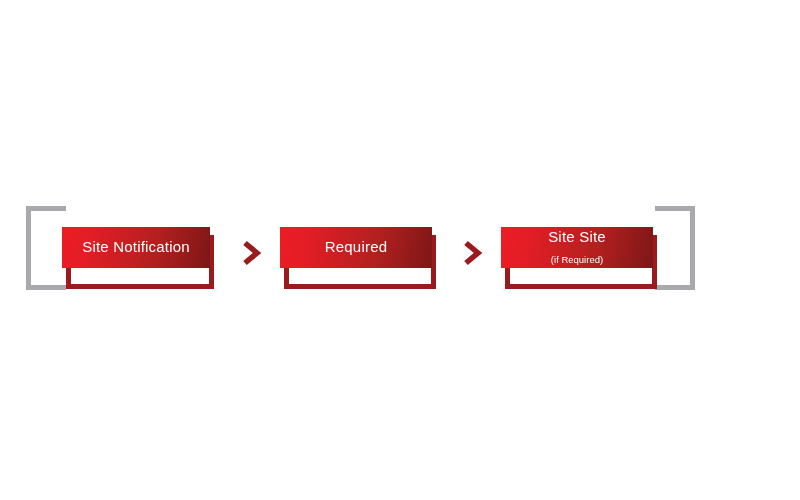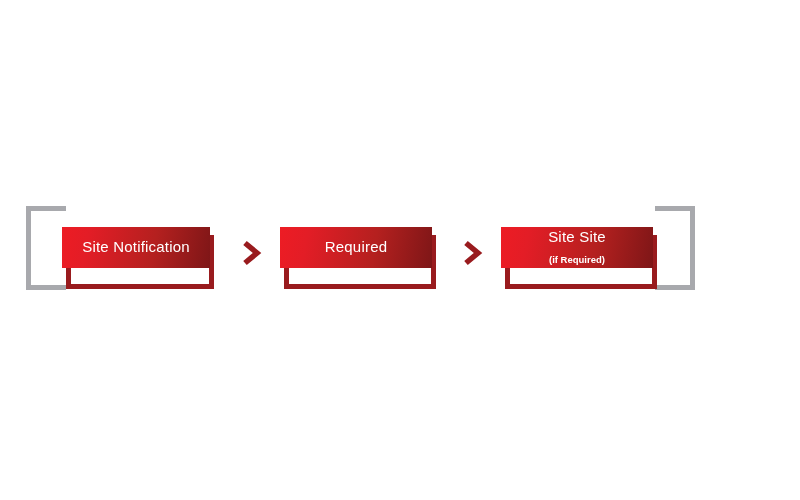--- a/index.html
+++ b/index.html
@@ -125,21 +125,21 @@
     line-height: 1.12;
   }
   .step-label {
     font-size: 15px;
     font-weight: normal;
     letter-spacing: 0.2px;
     font-family: "Liberation Sans", sans-serif;
   }
   .step-sub {
     font-size: 9.5px;
-    font-weight: bold;
+    font-weight: normal;
     margin-top: 9px;
     font-family: "Liberation Sans", sans-serif;
   }
 
   
   .chevron {
     position: absolute;
     top: 240px;
     width: 22px;
     height: 26px;

